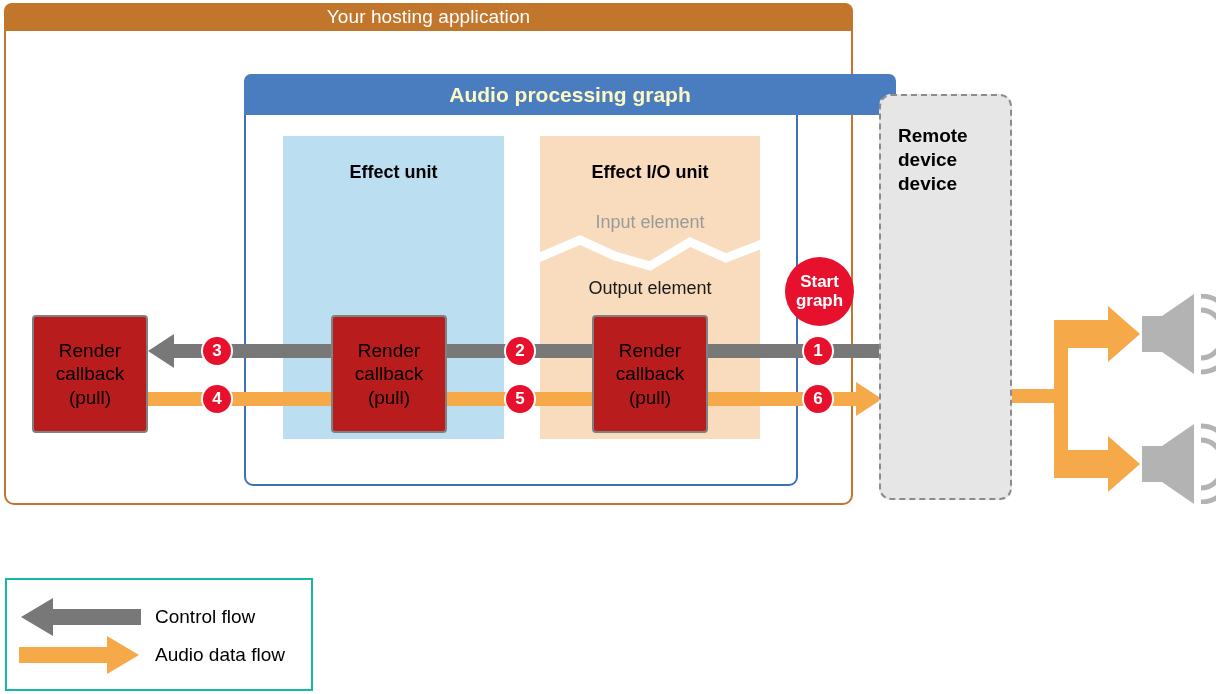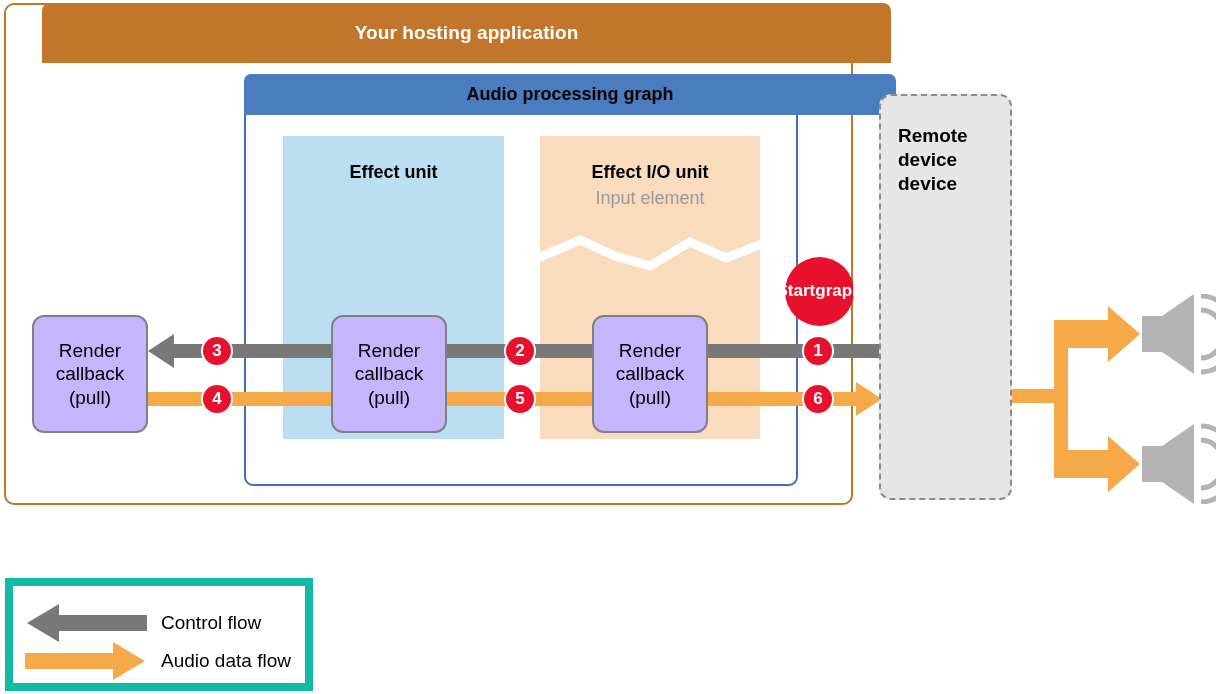--- a/index.html
+++ b/index.html
@@ -29,32 +29,31 @@
     border: 2px solid #c1762c;
     border-radius: 10px;
     background: #ffffff;
     box-sizing: border-box;
   }
   .host-header {
     position: absolute;
     left: 4px;
     top: 3px;
     width: 849px;
-    height: 60px;
+    height: 28px;
     background: #c1762c;
     border-radius: 8px 8px 0 0;
     box-sizing: border-box;
     display: flex;
     align-items: center;
     justify-content: center;
     color: #ffffff;
     font-size: 19px;
-    font-weight: bold;
+    font-weight: normal;
     letter-spacing: 0.1px;
-    margin-left: 38px;
   }
 
   
   .graph-box {
     position: absolute;
     left: 244px;
     top: 74px;
     width: 554px;
     height: 412px;
     border: 2px solid #3f6fb5;
@@ -67,22 +66,22 @@
     left: 244px;
     top: 74px;
     width: 652px;
     height: 41px;
     background: #4a7dbf;
     border-radius: 7px 7px 0 0;
     box-sizing: border-box;
     display: flex;
     align-items: center;
     justify-content: center;
-    color: #000000;
-    font-size: 18px;
+    color: #fef9c3;
+    font-size: 21px;
     font-weight: bold;
   }
 
   
   .effect-unit {
     position: absolute;
     left: 283px;
     top: 136px;
     width: 213px;
     height: 303px;
@@ -115,21 +114,21 @@
     top: 26px;
     width: 100%;
     text-align: center;
     font-size: 18px;
     font-weight: bold;
     color: #000000;
   }
   .remote-unit .input-element-label {
     position: absolute;
     left: 0;
-    top: 52px;
+    top: 76px;
     width: 100%;
     text-align: center;
     font-size: 18px;
     color: #9a9a9a;
   }
   .remote-unit .output-element-label {
     position: absolute;
     left: 0;
     top: 142px;
     width: 100%;
@@ -168,23 +167,23 @@
     border-top: 17px solid transparent;
     border-bottom: 17px solid transparent;
     border-left: 26px solid #f5a949;
   }
 
   
   .callback-box {
     position: absolute;
     width: 116px;
     height: 118px;
-    background: #c4b5fd;
+    background: #b91c1c;
     border: 2px solid #808080;
-    border-radius: 12px;
+    border-radius: 4px;
     box-sizing: border-box;
     display: flex;
     flex-direction: column;
     align-items: center;
     justify-content: center;
     line-height: 1.22;
     font-size: 19px;
     color: #000000;
   }
 
@@ -210,21 +209,21 @@
     top: 257px;
     width: 69px;
     height: 69px;
     border-radius: 50%;
     background: #e8112d;
     color: #ffffff;
     font-size: 17px;
     font-weight: bold;
     line-height: 1.1;
     display: flex;
-    flex-direction: row;
+    flex-direction: column;
     align-items: center;
     justify-content: center;
     text-align: center;
   }
 
   
   .device-box {
     position: absolute;
     left: 879px;
     top: 94px;
@@ -254,21 +253,21 @@
     height: 210px;
   }
 
   
   .legend-box {
     position: absolute;
     left: 5px;
     top: 578px;
     width: 308px;
     height: 113px;
-    border: 8px solid #14b8a6;
+    border: 2px solid #14b8a6;
     background: #ffffff;
     box-sizing: border-box;
   }
   .legend-row {
     position: absolute;
     display: flex;
     align-items: center;
   }
   .legend-label {
     font-size: 19px;
@@ -289,20 +288,21 @@
   <div class="effect-unit">
     <div class="unit-title">Effect unit</div>
   </div>
 
   <div class="remote-unit">
     <div class="unit-title">Effect I/O unit</div>
     <div class="input-element-label">Input element</div>
     <svg class="zigzag" viewBox="0 0 220 40" preserveAspectRatio="none">
       <polyline points="-2,26 40,8 75,24 110,34 150,10 186,26 222,12" fill="none" stroke="#ffffff" stroke-width="9"></polyline>
     </svg>
+    <div class="output-element-label">Output element</div>
   </div>
 
   <div class="bar control" style="left:174px; top:344px; width:705px;"></div>
   <div class="arrowhead left-gray" style="left:148px; top:334px;"></div>
 
   <div class="bar audio" style="left:147px; top:392px; width:710px;"></div>
   <div class="arrowhead right-orange" style="left:856px; top:382px;"></div>
 
   <div class="callback-box" style="left:32px; top:315px;">
     <span>Render</span>

